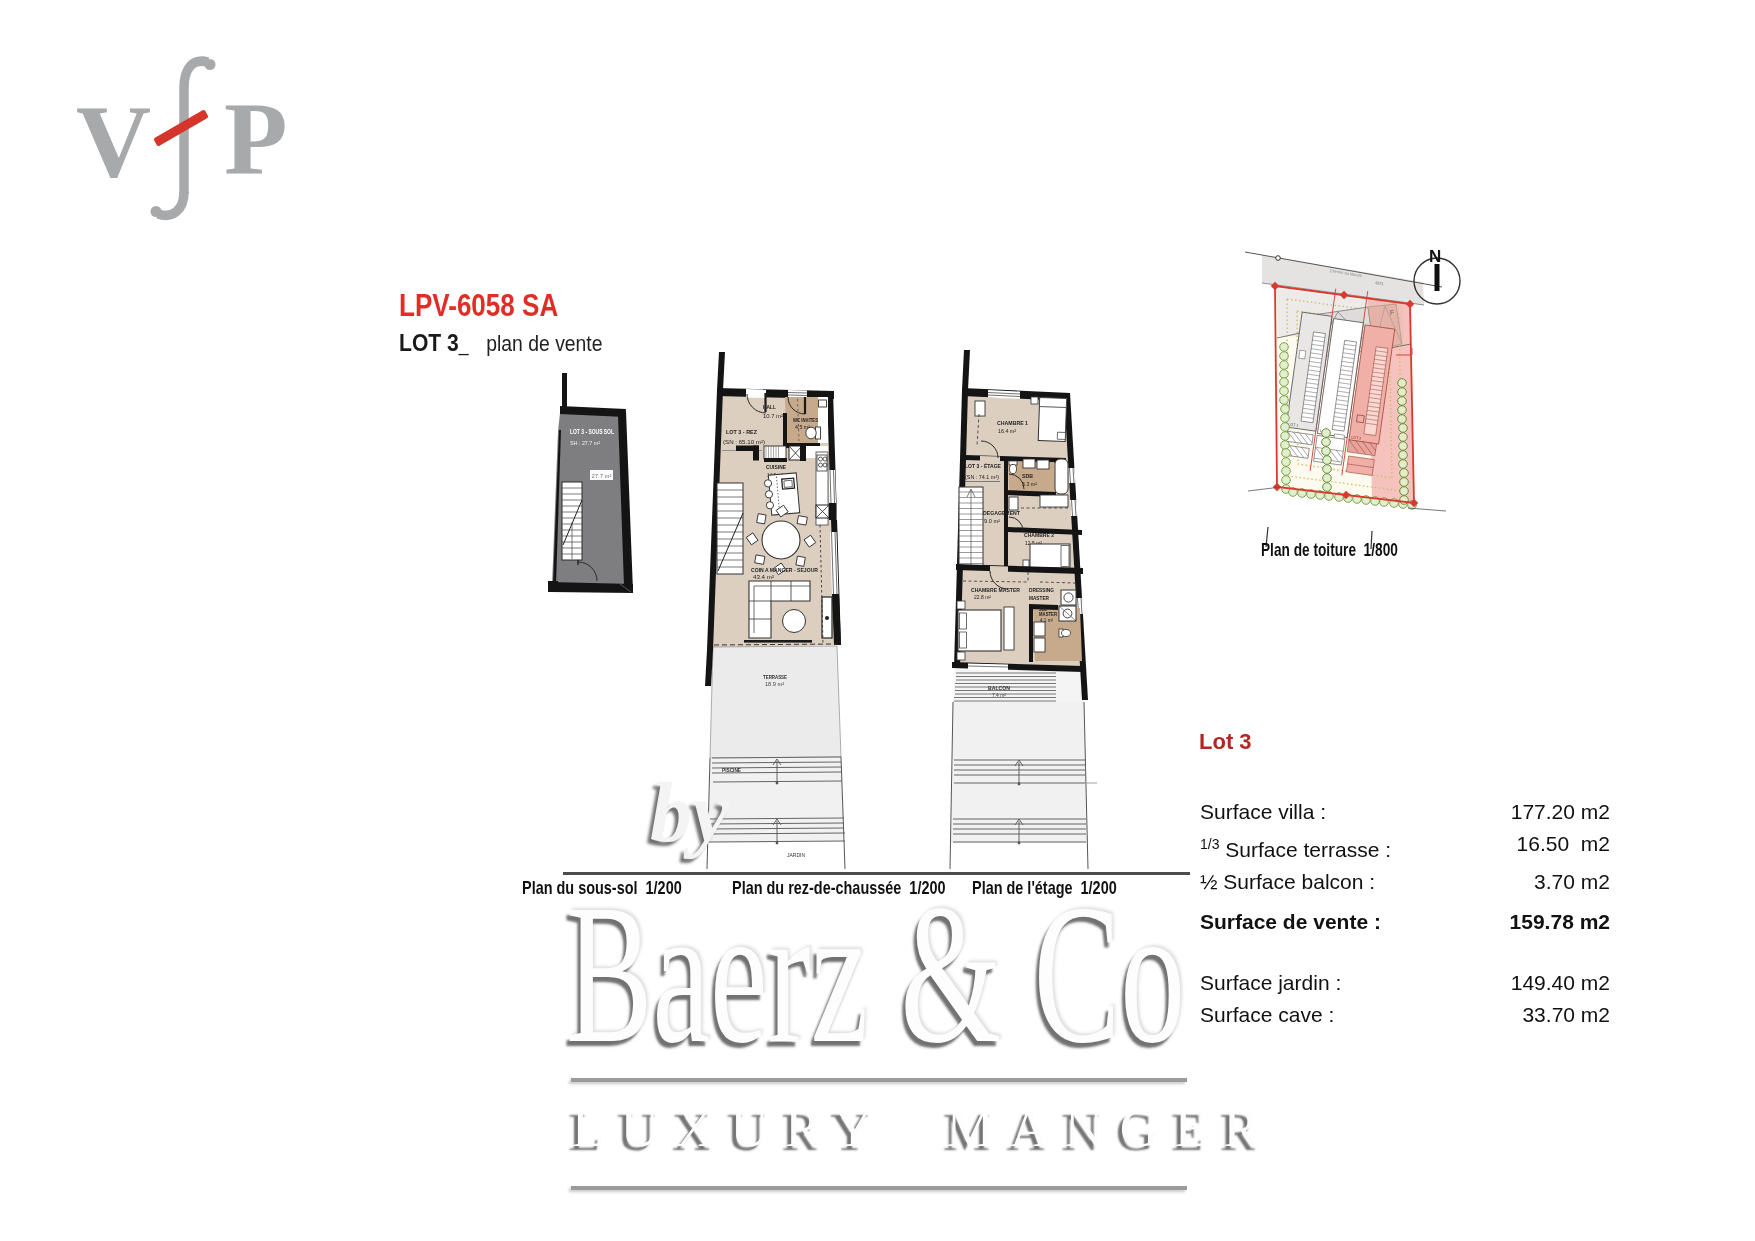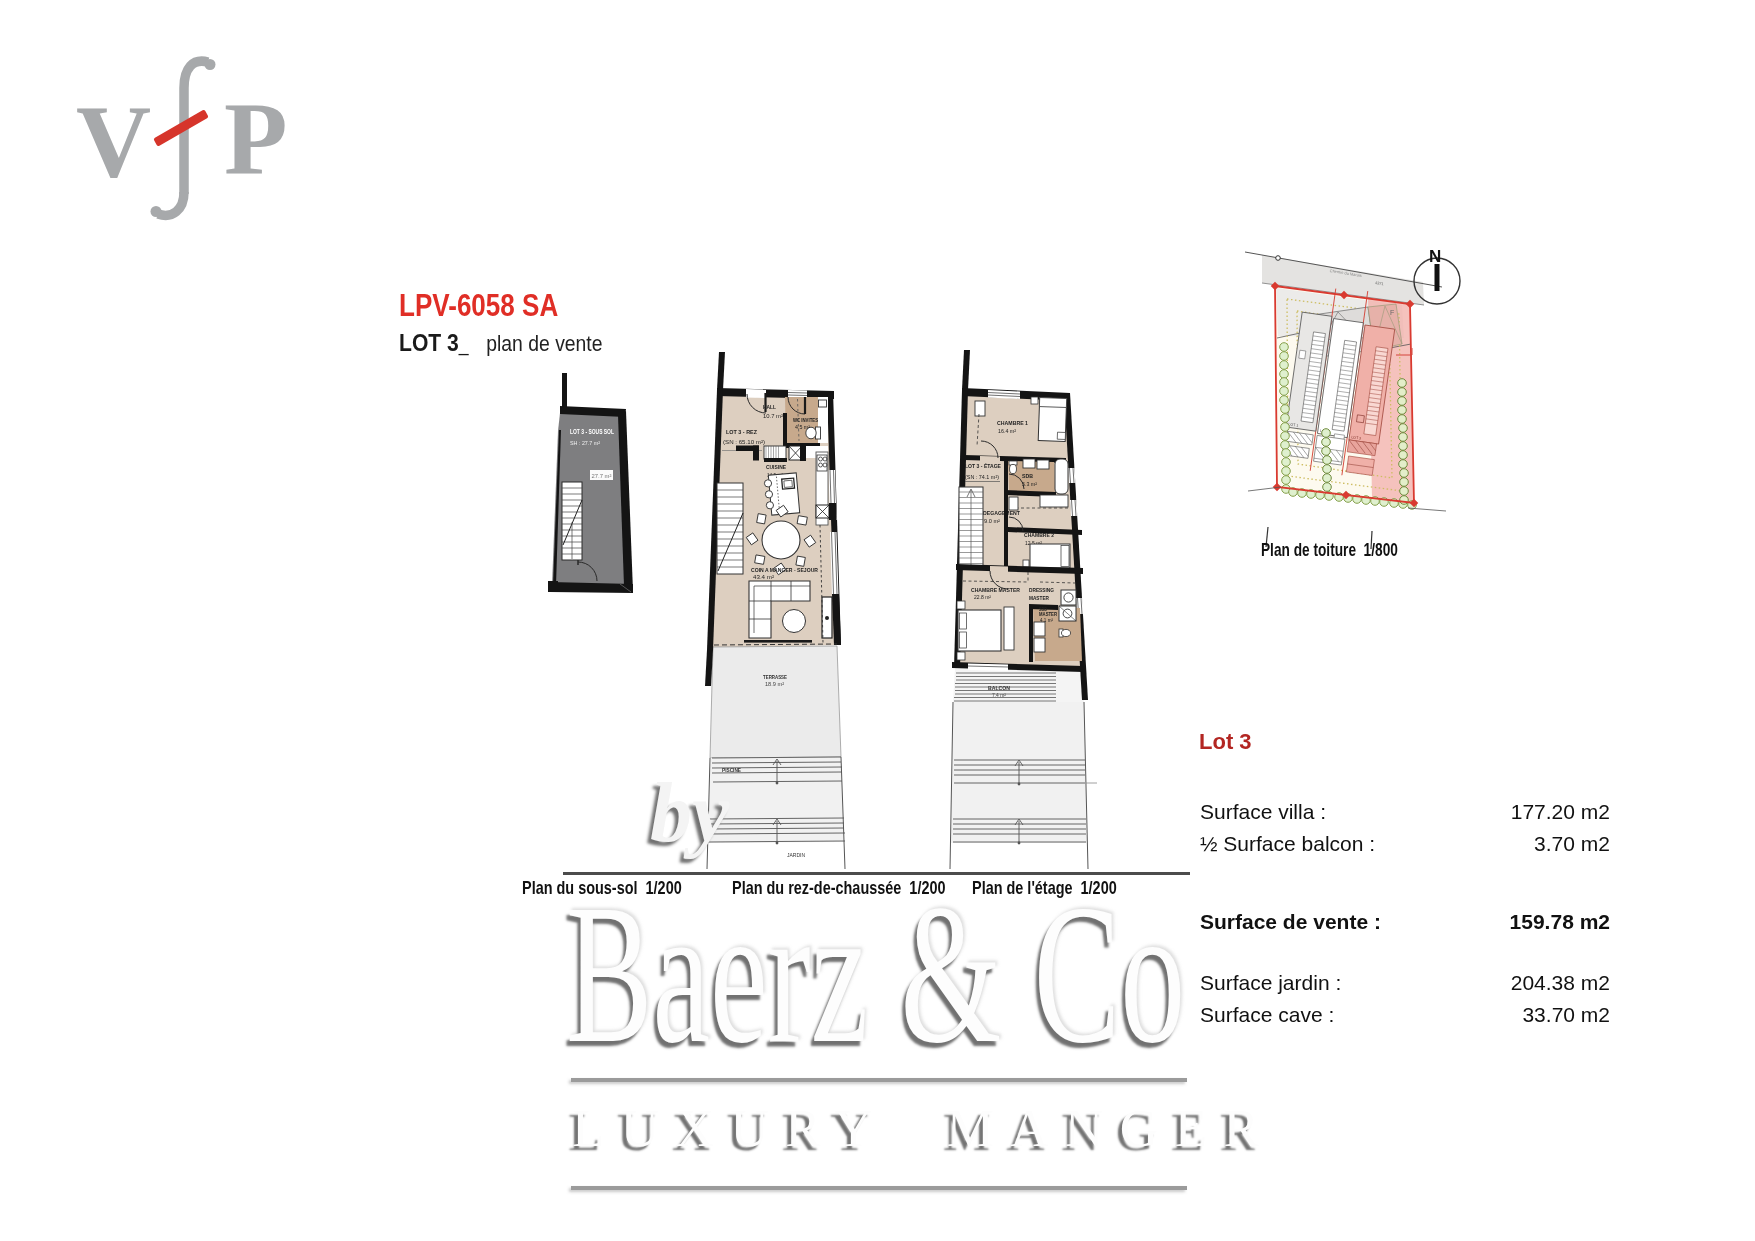--- a/index.html
+++ b/index.html
@@ -801,29 +801,30 @@
 <div class="abs" style="left:972px;top:877px;font-size:19px;font-weight:bold;color:#111;transform:scaleX(0.76);transform-origin:0 0;white-space:nowrap;">Plan de l'étage&nbsp; 1/200</div>
 
 <div class="abs" style="left:1261px;top:539px;font-size:19px;font-weight:bold;color:#111;transform:scaleX(0.72);transform-origin:0 0;white-space:nowrap;">Plan de toiture&nbsp; 1/800</div>
 
 <div class="abs" style="left:1199px;top:729px;font-size:22px;font-weight:bold;color:#b32622;">Lot 3</div>
 
 <div class="abs" style="left:1200px;top:796px;width:410px;font-size:21px;color:#111;line-height:32px;">
 
   <div style="position:relative;">Surface villa :<span style="position:absolute;right:0;">177.20 m2</span></div>
 
+  <div style="position:relative;"><sup style="font-size:14px;">1/3</sup> Surface terrasse :<span style="position:absolute;right:0;">16.50&nbsp; m2</span></div>
 
   <div style="position:relative;">½ Surface balcon :<span style="position:absolute;right:0;">3.70 m2</span></div>
 </div>
 
 <div class="abs" style="left:1200px;top:910px;width:410px;font-size:21px;font-weight:bold;color:#111;">Surface de vente :<span style="position:absolute;right:0;">159.78 m2</span></div>
 
 <div class="abs" style="left:1200px;top:967px;width:410px;font-size:21px;color:#111;line-height:32px;">
 
-  <div style="position:relative;">Surface jardin :<span style="position:absolute;right:0;">204.38 m2</span></div>
+  <div style="position:relative;">Surface jardin :<span style="position:absolute;right:0;">149.40 m2</span></div>
 
   <div style="position:relative;">Surface cave :<span style="position:absolute;right:0;">33.70 m2</span></div>
 </div>
 
 <div class="abs" style="left:650px;top:764px;font-family:'Liberation Serif',serif;font-style:italic;font-size:84px;color:#f4f4f4;text-shadow:-4px 4px 3px rgba(105,105,105,.95);font-weight:bold;">by</div>
 
 <div class="abs" style="left:566px;top:859px;font-family:'Liberation Serif',serif;font-size:200px;color:#fdfdfd;white-space:nowrap;transform:scaleX(0.648);transform-origin:0 0;text-shadow:-5px 5px 3px rgba(105,105,105,.95),3px -2px 4px rgba(175,175,175,.4);">Baerz &amp; Co</div>
 
 <div class="abs" style="left:571px;top:1078px;width:616px;height:4px;background:#9b9b9b;box-shadow:-2px 2px 3px rgba(150,150,150,.5);"></div>
 

